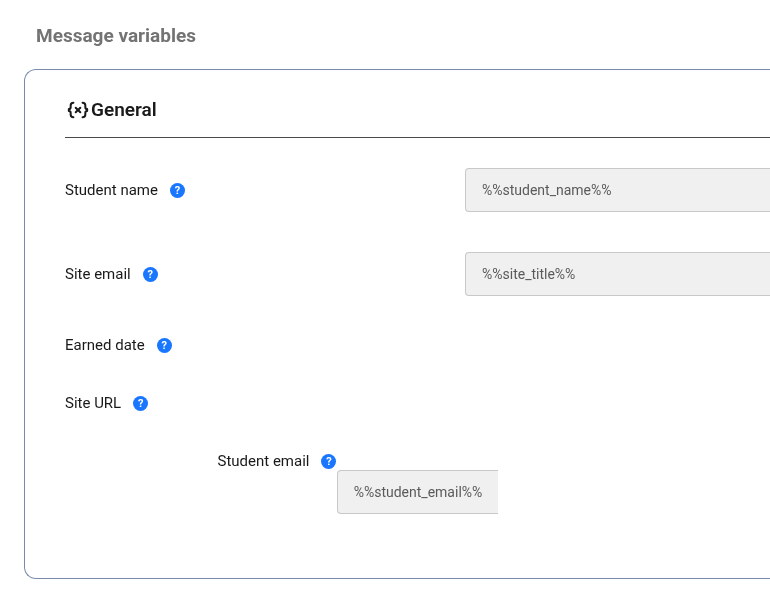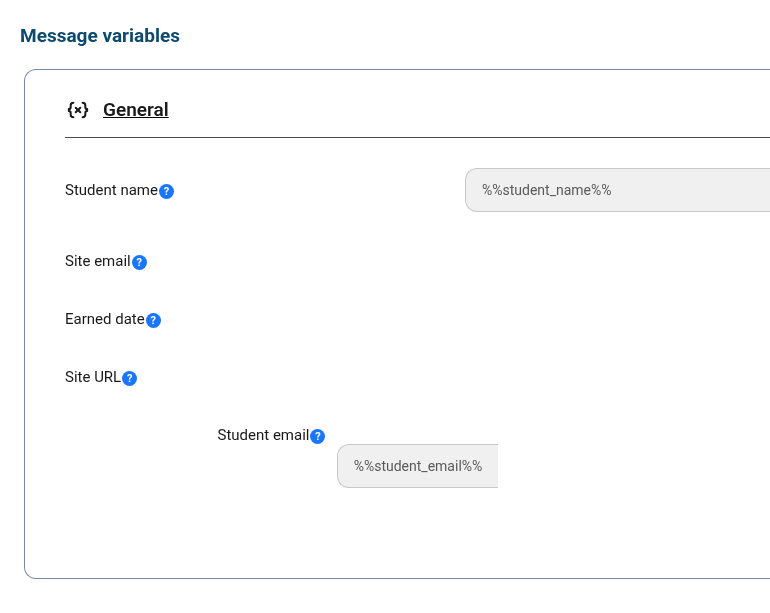--- a/index.html
+++ b/index.html
@@ -10,41 +10,39 @@
     body {
       font-family: -apple-system, BlinkMacSystemFont, "Segoe UI", Roboto, "Helvetica Neue", Arial, sans-serif;
       background: #ffffff;
       width: 770px;
       height: 613px;
       overflow: hidden;
     }
     .page-title {
       font-size: 19px;
       font-weight: 700;
-      color: #0c4a6e;
-      padding: 24px 0 0 20px;
+      color: #737373;
+      padding: 24px 0 0 36px;
     }
     .panel {
       margin: 22px 0 0 24px;
       border: 1px solid #7a8baa;
       border-right: none;
       border-top-left-radius: 12px;
       border-bottom-left-radius: 12px;
       padding: 28px 0 34px 40px;
       position: relative;
       min-height: 510px;
     }
     .section-header {
       display: flex;
       align-items: center;
-      gap: 12px;
       padding-bottom: 16px;
       border-bottom: 1px solid #4a4a4a;
       margin-right: 0;
-      text-decoration: underline;
     }
     .section-icon {
       display: inline-flex;
       align-items: center;
       justify-content: center;
       width: 26px;
       height: 22px;
       color: #1a1a1a;
     }
     .section-title {
@@ -59,22 +57,22 @@
       display: flex;
       align-items: center;
       margin-bottom: 40px;
     }
     .variable-row:last-child {
       margin-bottom: 0;
       flex-direction: column;
     }
     .variable-label-wrap {
       display: flex;
-      align-items: flex-end;
-      gap: 1px;
+      align-items: center;
+      gap: 12px;
       width: 400px;
       flex-shrink: 0;
     }
     .variable-label {
       font-size: 15px;
       color: #1a1a1a;
       font-weight: 400;
     }
     .help-icon {
       width: 15px;
@@ -86,21 +84,21 @@
       align-items: center;
       justify-content: center;
       font-size: 11px;
       font-weight: 700;
       cursor: pointer;
     }
     .variable-value-box {
       flex: 1;
       background: #f0f0f1;
       border: 1px solid #c8c8c9;
-      border-radius: 12px;
+      border-radius: 4px;
       padding: 13px 16px;
       min-height: 44px;
       border-right: none;
       border-top-right-radius: 0;
       border-bottom-right-radius: 0;
       display: flex;
       align-items: center;
     }
     .variable-value {
       font-size: 14px;
@@ -136,20 +134,23 @@
       <div class="variable-value-box">
         <span class="variable-value">%%student_name%%</span>
       </div>
     </div>
 
     <div class="variable-row">
       <div class="variable-label-wrap">
         <span class="variable-label">Site email</span>
         <span class="help-icon">?</span>
       </div>
+      <div class="variable-value-box">
+        <span class="variable-value">%%site_title%%</span>
+      </div>
     </div>
 
     <div class="variable-row">
       <div class="variable-label-wrap">
         <span class="variable-label">Earned date</span>
         <span class="help-icon">?</span>
       </div>
     </div>
 
     <div class="variable-row">

